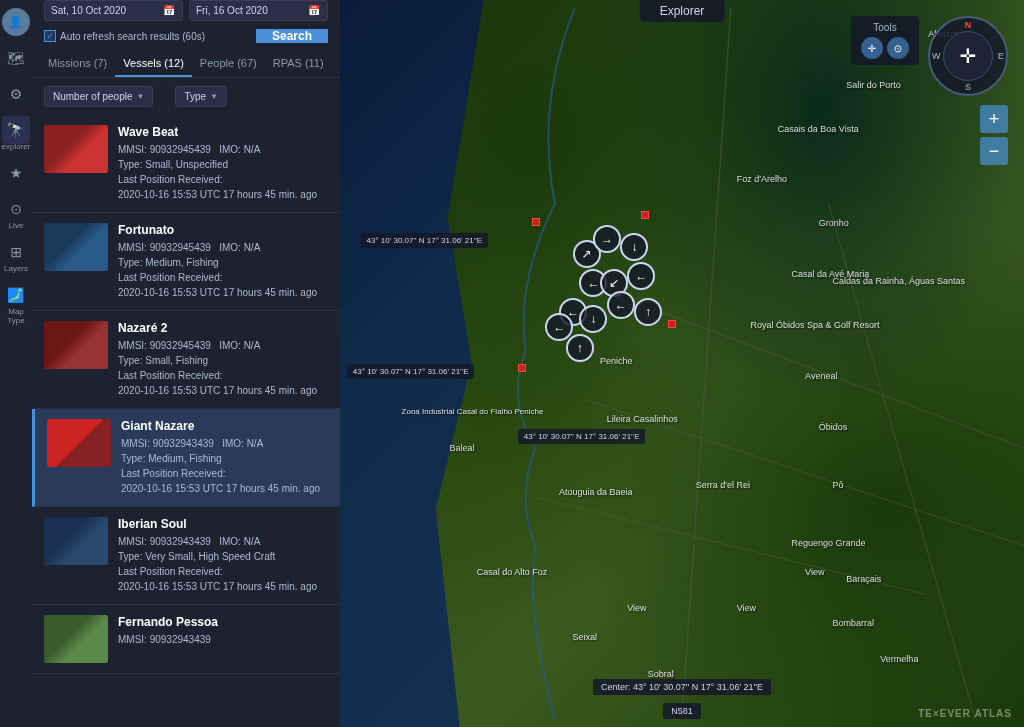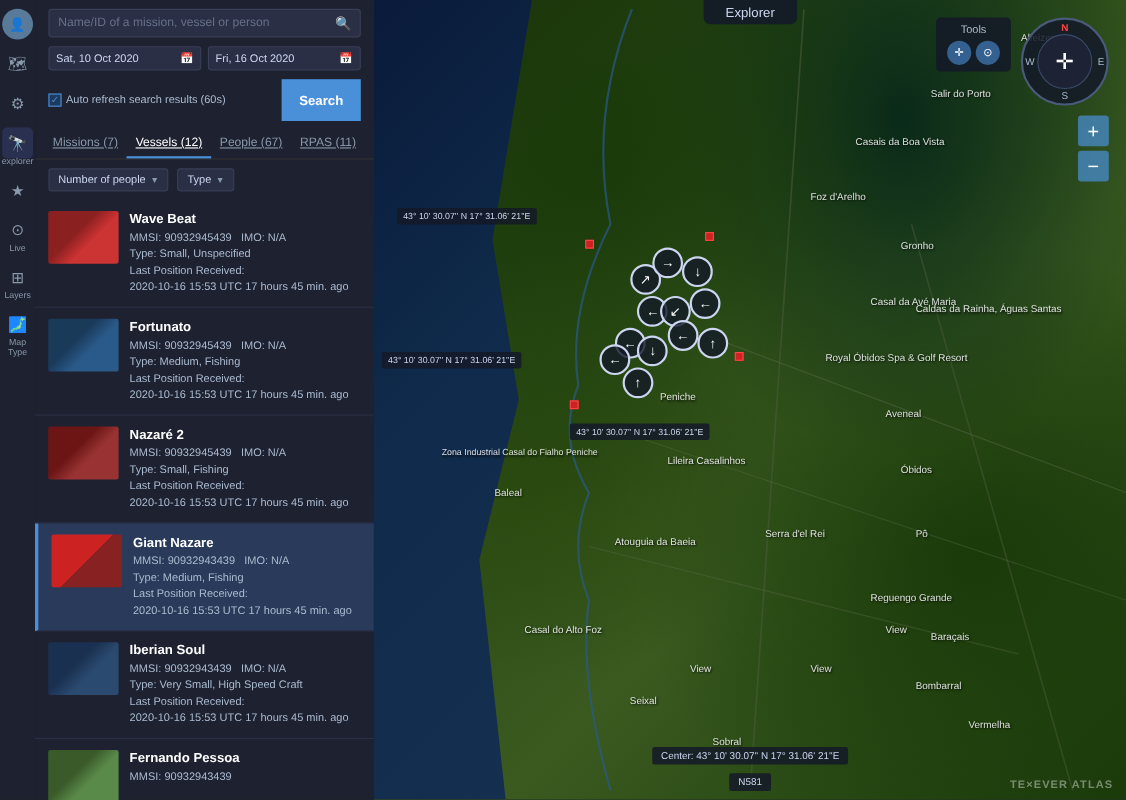--- a/index.html
+++ b/index.html
@@ -156,50 +156,49 @@
       background: #1e3a5f;
       display: flex;
       align-items: center;
       justify-content: center;
     }
     .checkmark { color: #4a90d9; font-size: 9px; }
     .search-btn {
       background: #4a90d9;
       color: white;
       border: none;
-      padding: 12px 16px;
+      padding: 0 16px;
       font-size: 12px;
       font-weight: bold;
       border-radius: 0;
       cursor: pointer;
     }
 
     
     .tabs {
       display: flex;
       border-bottom: 1px solid #333;
       padding: 0 8px;
     }
     .tab {
       padding: 6px 8px;
       font-size: 11px;
       color: #8899aa;
       cursor: pointer;
       border-bottom: 2px solid transparent;
-      text-decoration: underline;
     }
     .tab.active {
       color: #ffffff;
       border-bottom-color: #4a90d9;
     }
 
     
     .filters-row {
       display: flex;
-      gap: 8px;
+      gap: 22px;
       padding: 8px 12px;
     }
     .filter-btn {
       display: flex;
       align-items: center;
       gap: 4px;
       background: #2a2f45;
       border: 1px solid #3a3f55;
       color: #ccd6f0;
       padding: 4px 8px;
@@ -432,20 +431,21 @@
 
     
     .coord-box {
       position: absolute;
       background: rgba(20,25,40,0.85);
       color: #ccd6f0;
       font-size: 9px;
       padding: 3px 6px;
       border-radius: 2px;
       white-space: nowrap;
+      margin-top: 44px;
     }
 
     
     .map-marker {
       position: absolute;
       width: 28px;
       height: 28px;
       cursor: pointer;
     }
     .marker-circle {
@@ -543,24 +543,20 @@
   </div>
   <div class="sidebar-group">
     <div class="sidebar-icon">🗾</div>
     <div class="sidebar-icon-label">Map Type</div>
   </div>
 </div>
 
 <div class="panel">
 
 
-  <div class="search-box">
-    <input class="search-input" type="text" placeholder="Name/ID of a mission, vessel or person" style="">
-    <span class="search-icon-inline">🔍</span>
-  </div>
 
   <div class="date-row">
     <div class="date-input">
       <span>Sat, 10 Oct 2020</span>
       <span class="cal-icon">📅</span>
     </div>
     <div class="date-input">
       <span>Fri, 16 Oct 2020</span>
       <span class="cal-icon">📅</span>
     </div>

